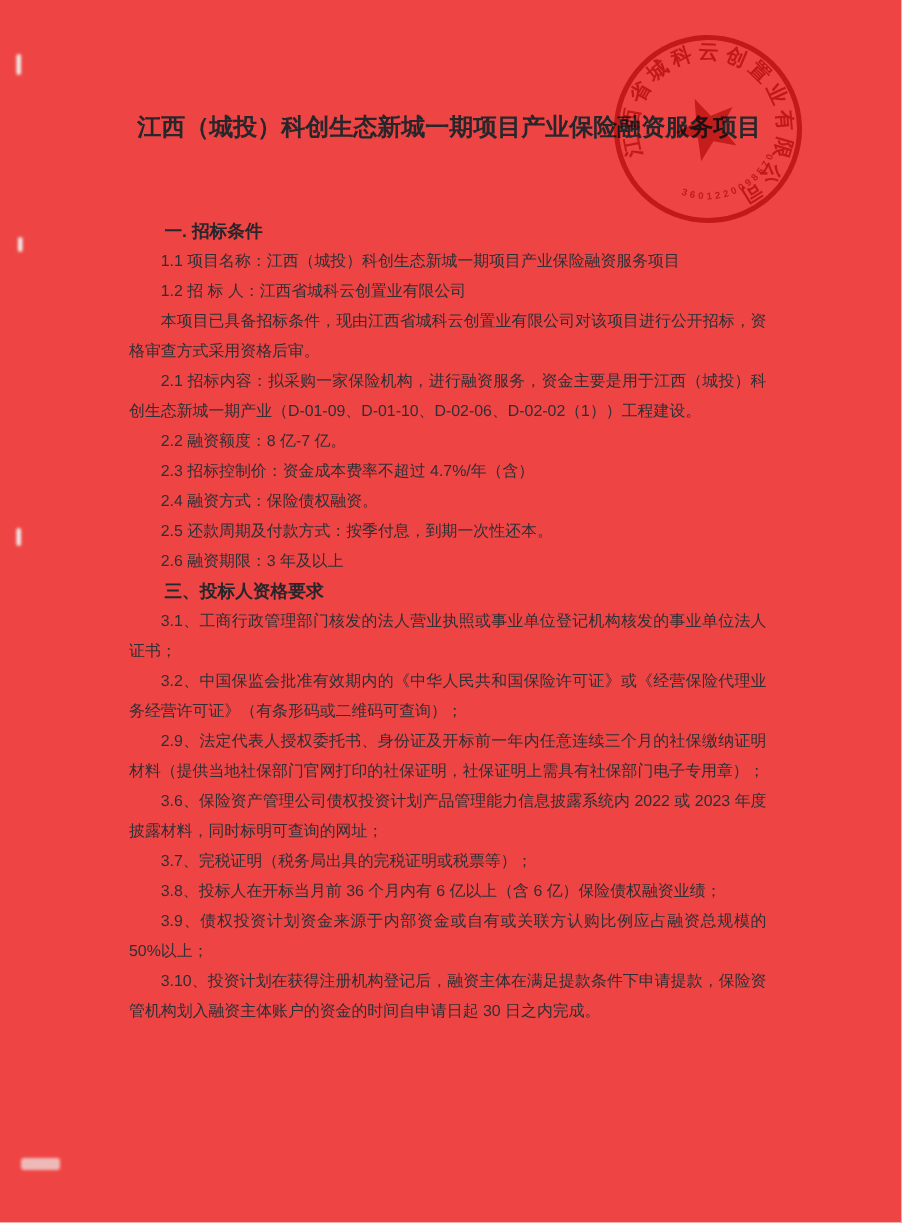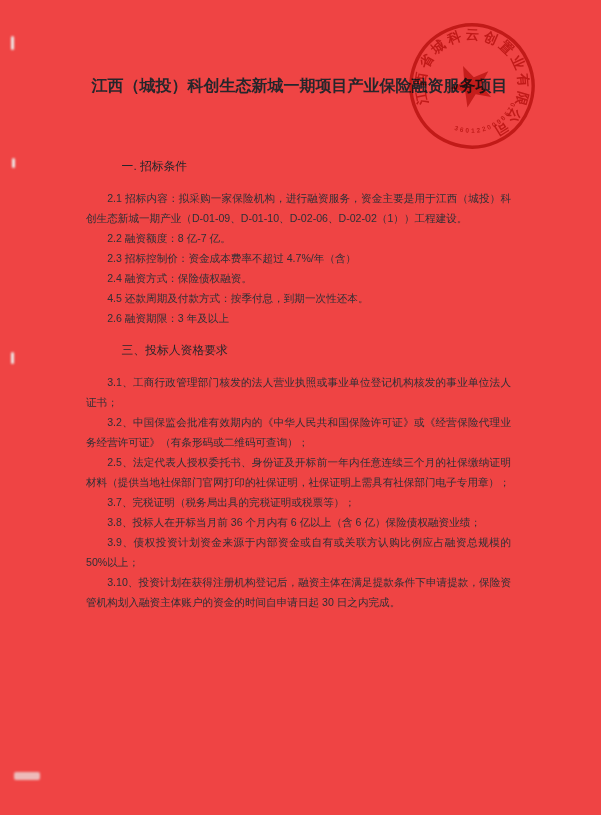--- a/index.html
+++ b/index.html
@@ -45,23 +45,23 @@
     font-size: 16.5px;
     line-height: 32px;
     letter-spacing: 2px;
   }
 
   .body-text {
     position: absolute; left: 86px; top: 144px; width: 425px;
     color: #2f3036;
   }
   .body-text h3 {
-    margin: 12px;
+    margin: 0;
     font-size: 11.8px;
-    font-weight: normal;
+    font-weight: bold;
     line-height: 20px;
     text-indent: 2em;
     color: #26262b;
   }
   .body-text p {
     margin: 0;
     font-size: 10.6px;
     line-height: 20px;
     text-indent: 2em;
     text-align: justify;
@@ -101,37 +101,43 @@
       </text>
       <text font-size="6.5" font-weight="bold" fill="#c43a31" opacity="0.85" letter-spacing="2.2" text-anchor="middle" font-family="Liberation Sans, DejaVu Sans, sans-serif">
         <textPath href="#sealNumArc" startOffset="50%">3601220098570</textPath>
       </text>
     </g>
   </svg>
 
   <main class="body-text">
     <section>
       <h3>一. 招标条件</h3>
+      <div>
+          <p>1.1 项目名称：江西（城投）科创生态新城一期项目产业保险融资服务项目</p>
+          <p>1.2 招 标 人：江西省城科云创置业有限公司</p>
+          <p>本项目已具备招标条件，现由江西省城科云创置业有限公司对该项目进行公开招标，资格审查方式采用资格后审。</p>
+        </div>
     </section>
     <section>
       <div>
           <p>2.1 招标内容：拟采购一家保险机构，进行融资服务，资金主要是用于江西（城投）科创生态新城一期产业（D-01-09、D-01-10、D-02-06、D-02-02（1））工程建设。</p>
           <p>2.2 融资额度：8 亿-7 亿。</p>
           <p>2.3 招标控制价：资金成本费率不超过 4.7%/年（含）</p>
           <p>2.4 融资方式：保险债权融资。</p>
-          <p>4.5 还款周期及付款方式：按季付息，到期一次性还本。</p>
+          <p>2.5 还款周期及付款方式：按季付息，到期一次性还本。</p>
           <p>2.6 融资期限：3 年及以上</p>
         </div>
     </section>
     <section>
       <h3>三、投标人资格要求</h3>
       <div>
           <p>3.1、工商行政管理部门核发的法人营业执照或事业单位登记机构核发的事业单位法人证书；</p>
           <p>3.2、中国保监会批准有效期内的《中华人民共和国保险许可证》或《经营保险代理业务经营许可证》（有条形码或二维码可查询）；</p>
-          <p>2.5、法定代表人授权委托书、身份证及开标前一年内任意连续三个月的社保缴纳证明材料（提供当地社保部门官网打印的社保证明，社保证明上需具有社保部门电子专用章）；</p>
+          <p>2.9、法定代表人授权委托书、身份证及开标前一年内任意连续三个月的社保缴纳证明材料（提供当地社保部门官网打印的社保证明，社保证明上需具有社保部门电子专用章）；</p>
+          <p>3.6、保险资产管理公司债权投资计划产品管理能力信息披露系统内 2022 或 2023 年度披露材料，同时标明可查询的网址；</p>
           <p>3.7、完税证明（税务局出具的完税证明或税票等）；</p>
           <p>3.8、投标人在开标当月前 36 个月内有 6 亿以上（含 6 亿）保险债权融资业绩；</p>
           <p>3.9、债权投资计划资金来源于内部资金或自有或关联方认购比例应占融资总规模的50%以上；</p>
           <p>3.10、投资计划在获得注册机构登记后，融资主体在满足提款条件下申请提款，保险资管机构划入融资主体账户的资金的时间自申请日起 30 日之内完成。</p>
         </div>
     </section>
   </main>
 
 </div>
 

